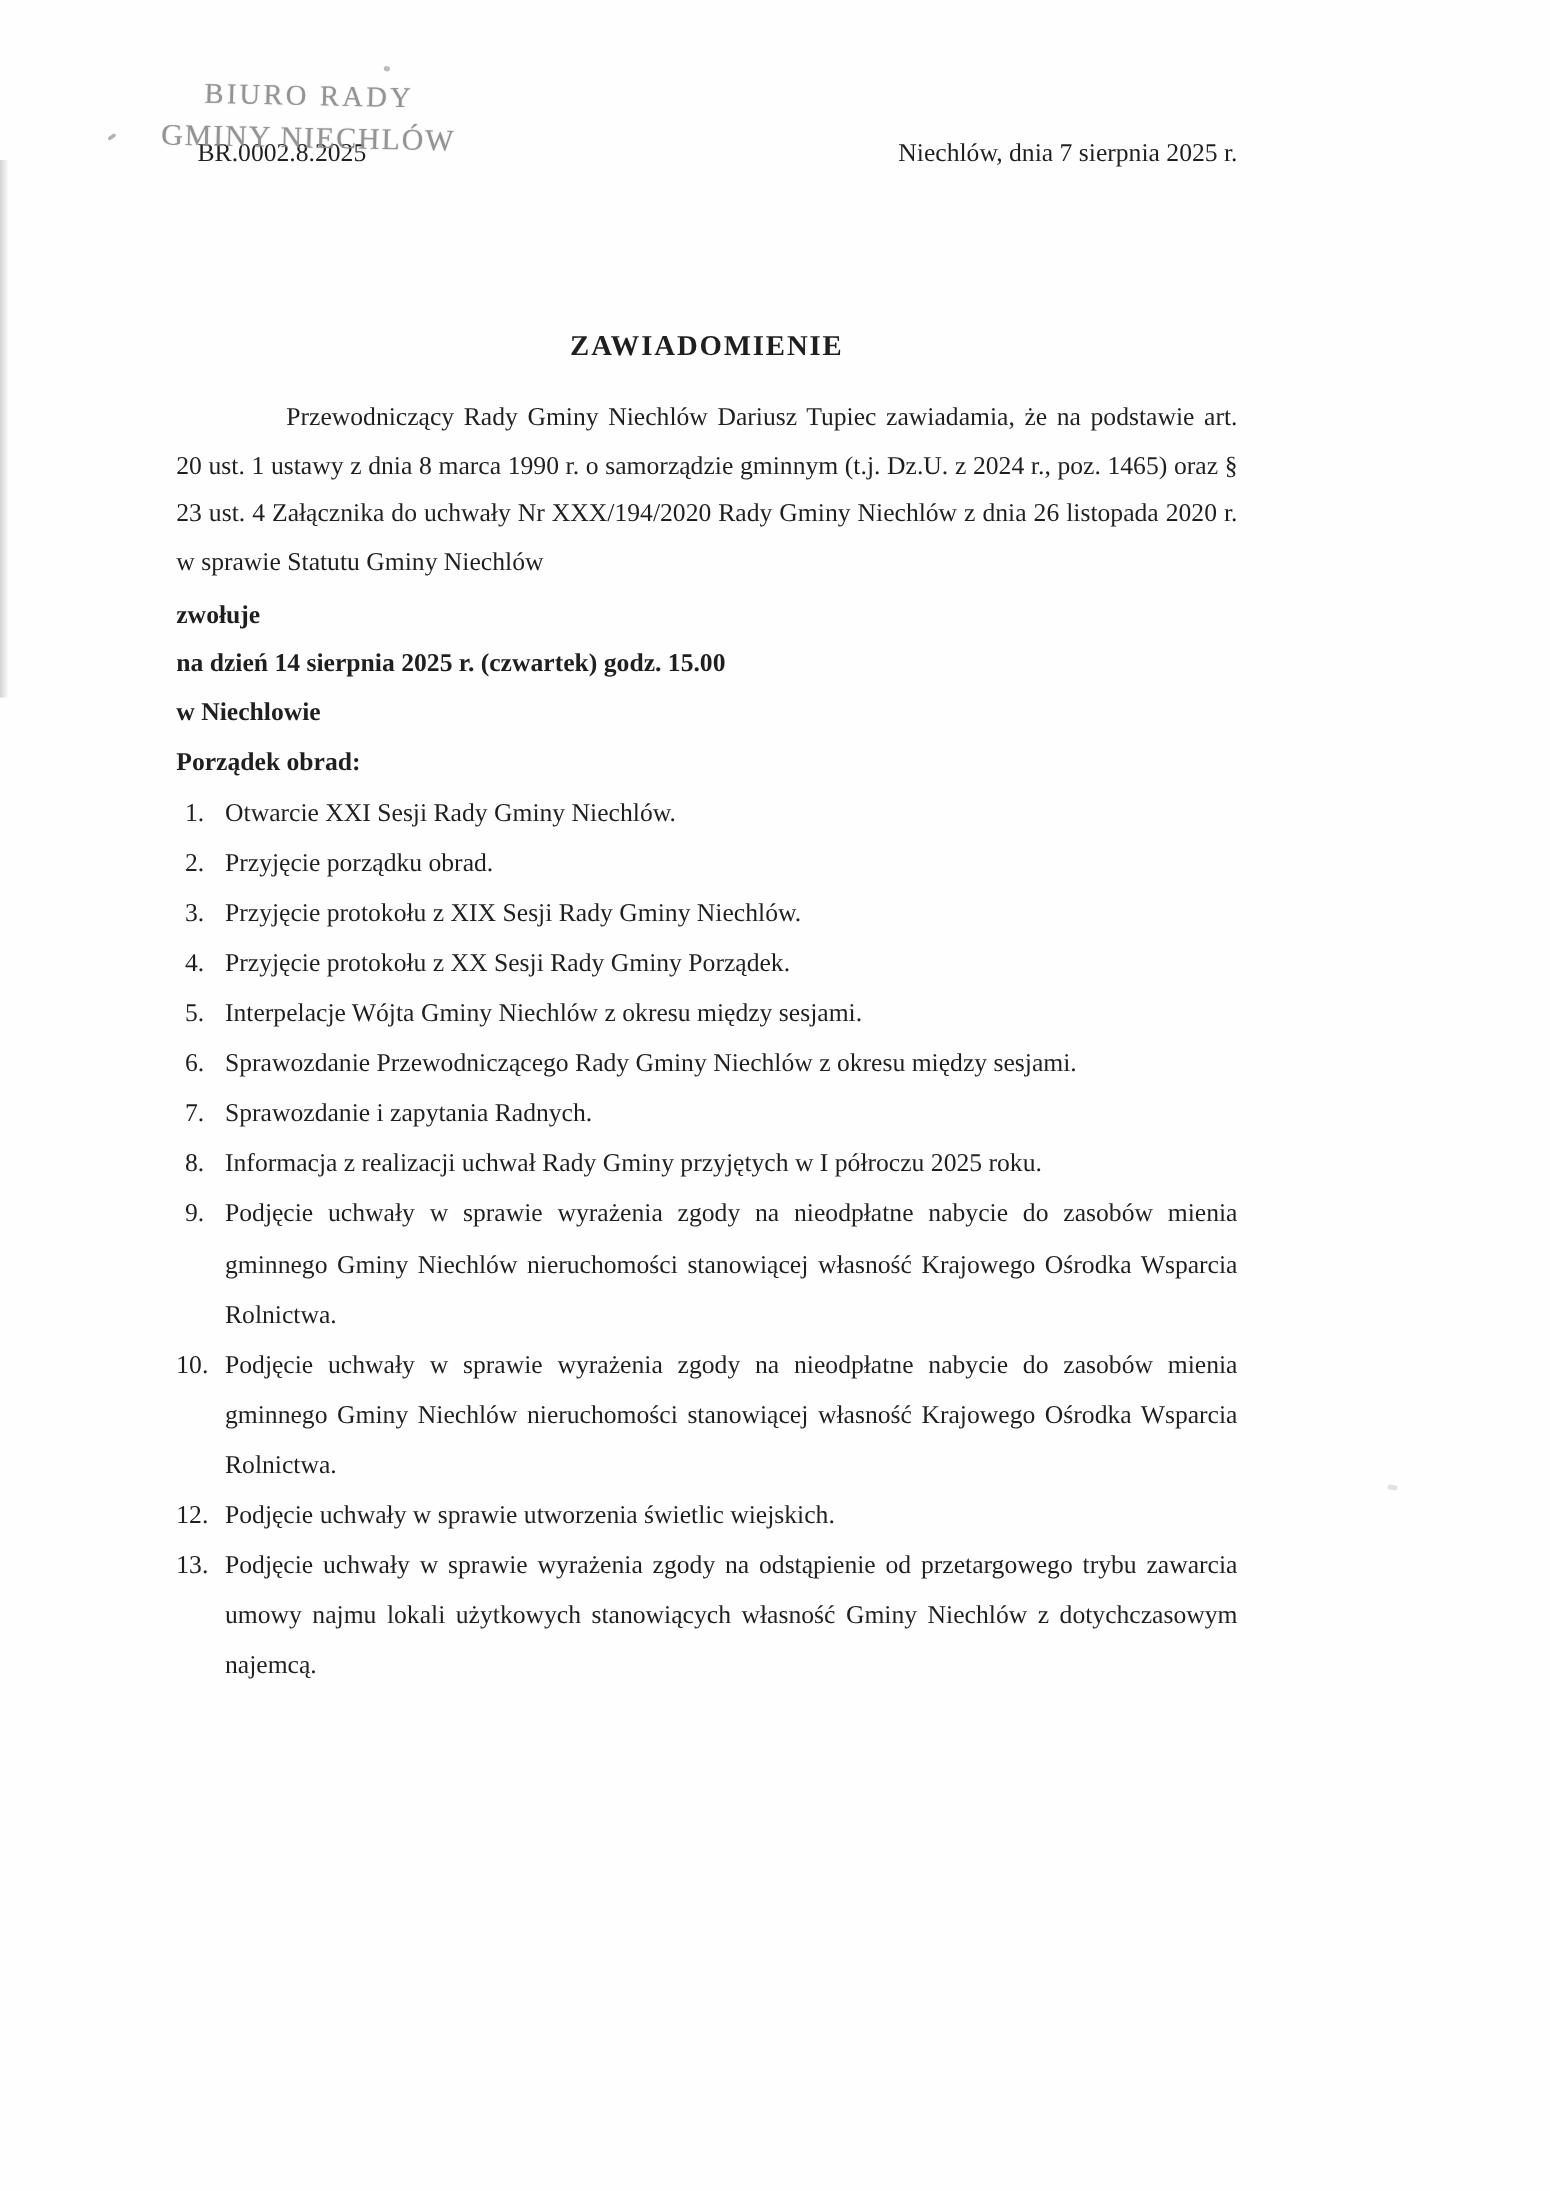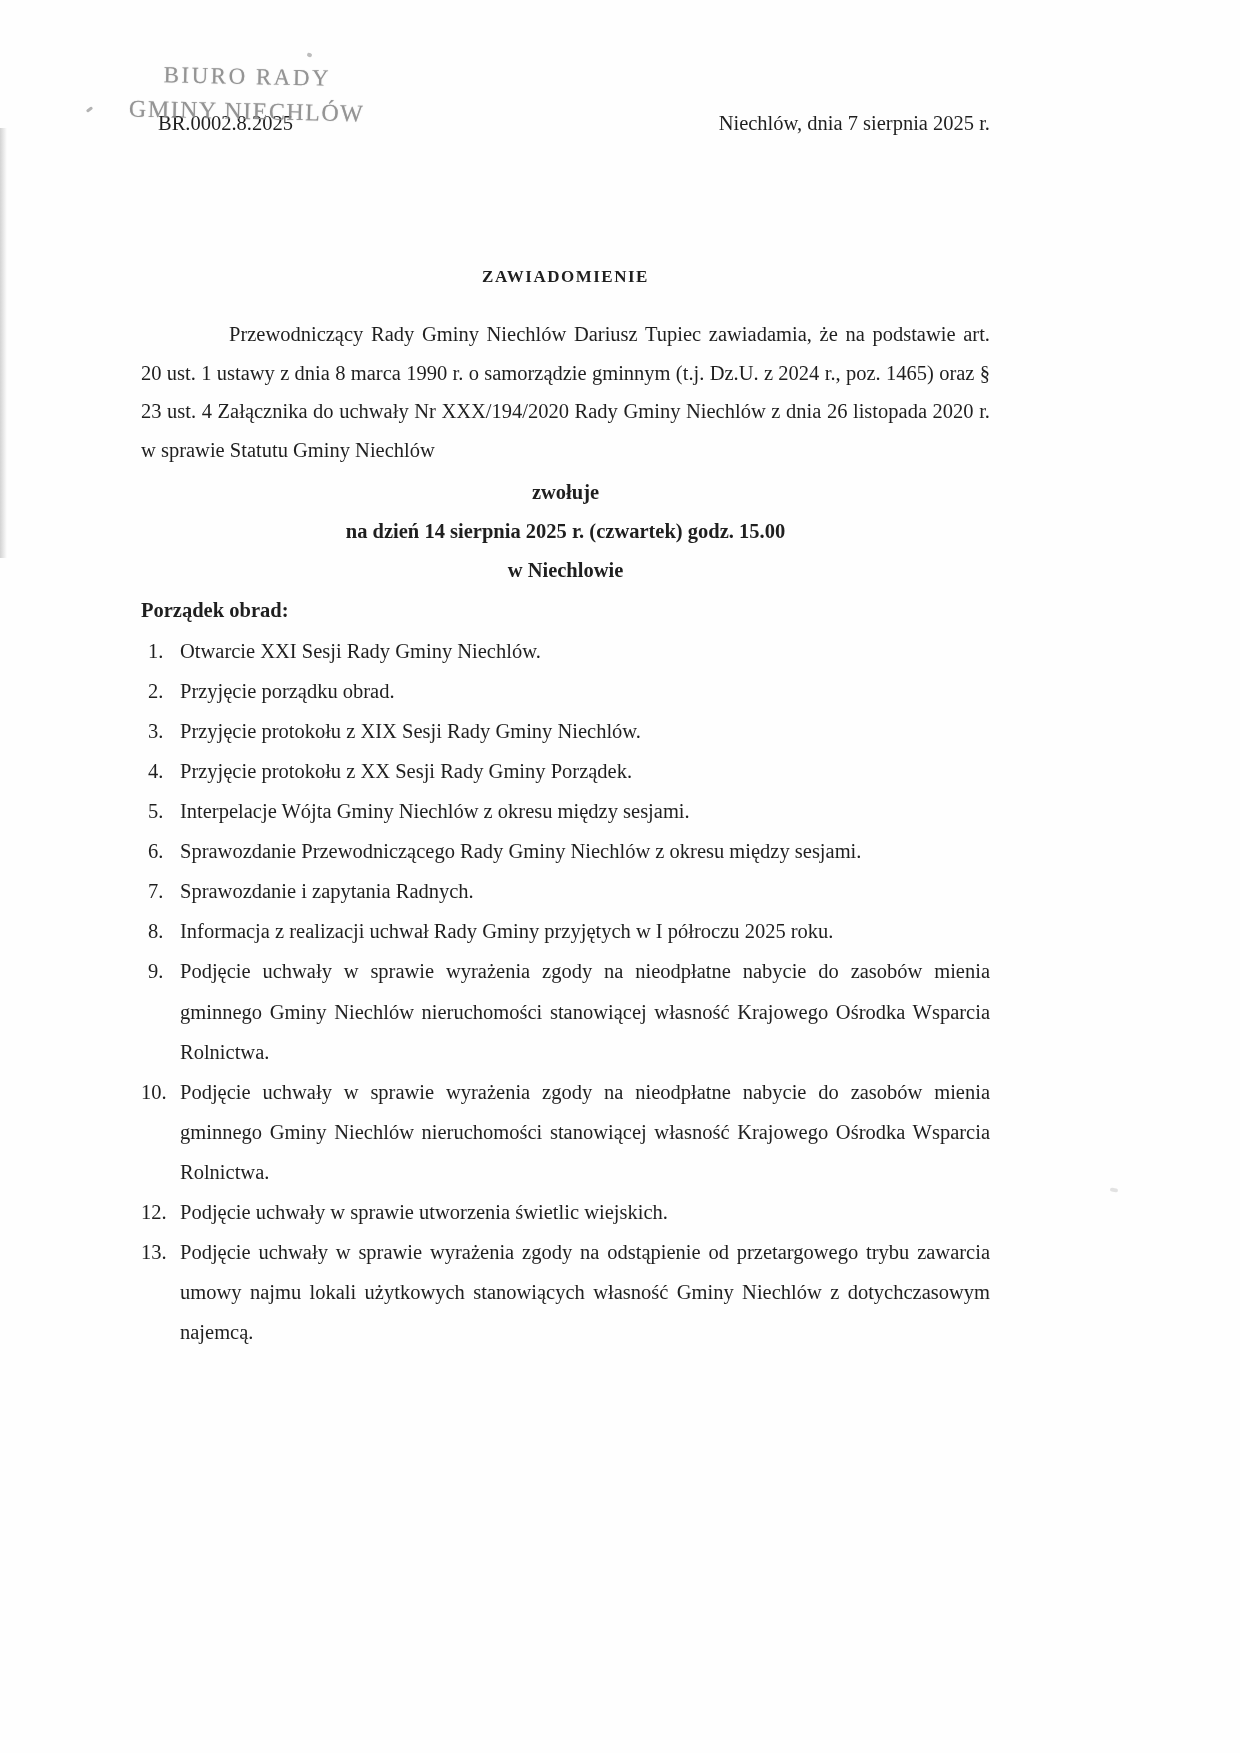--- a/index.html
+++ b/index.html
@@ -36,34 +36,34 @@
   .header-row {
     padding-top:109px;
     display:flex; justify-content:space-between; align-items:flex-start;
     line-height:28px;
   }
   .ref { margin-left:17px; }
 
   .title {
     margin:126px 0 0 0;
     text-align:center;
-    font-size:17px; font-weight:bold; letter-spacing:1.5px;
+    font-size:23px; font-weight:bold; letter-spacing:1.5px;
     line-height:28px;
   }
 
   .intro {
     margin:24px 0 0 0;
     text-align:justify;
     text-indent:88px;
     line-height:38.7px;
   }
 
   .convocation {
     margin-top:3px;
-    text-align:center; font-weight:bold;
+    font-weight:bold;
     line-height:39.3px;
   }
 
   .agenda-heading {
     margin-top:4px;
     font-weight:bold;
     line-height:30px;
   }
 
   ol.agenda { list-style:none; margin:6px 0 0 0; padding:0; line-height:40.1px; }

